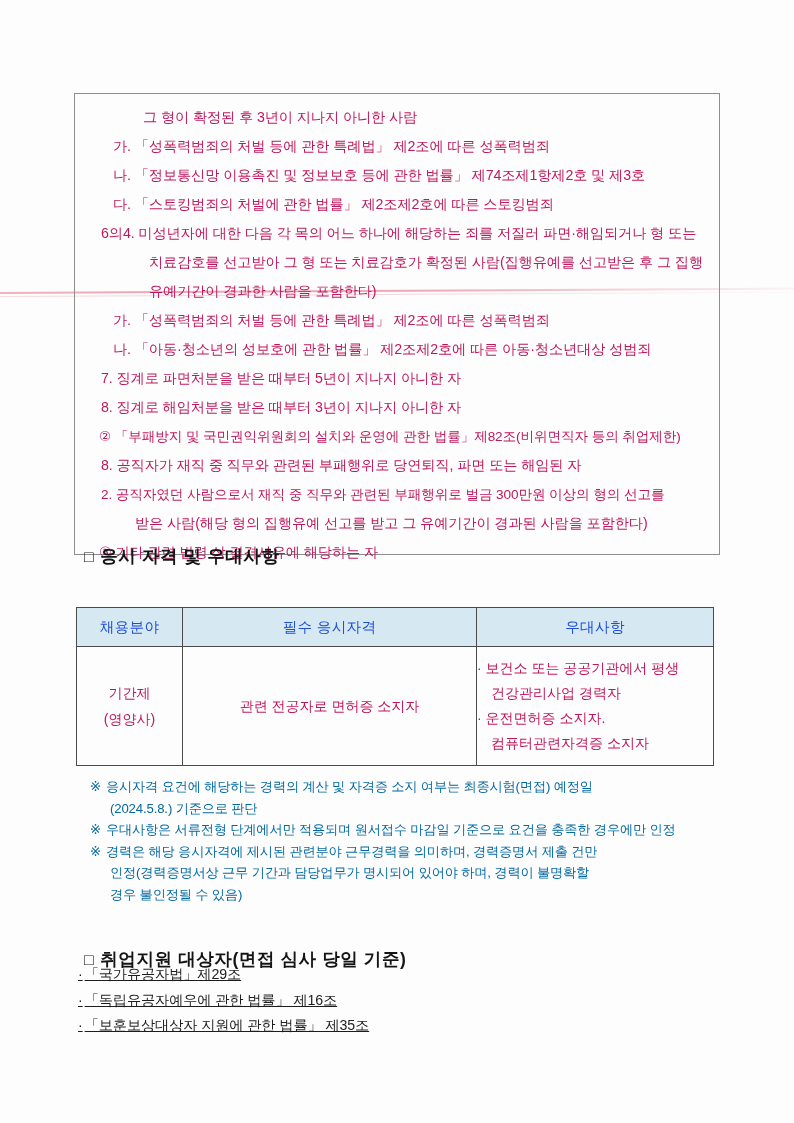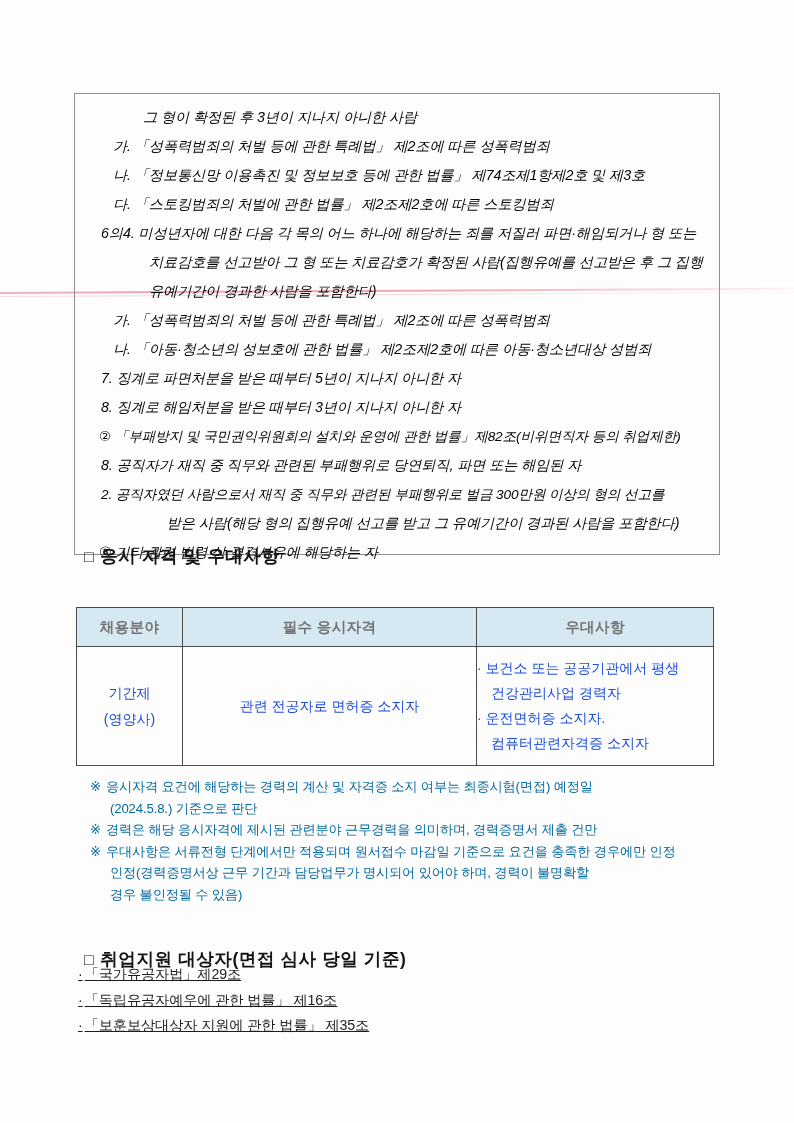--- a/index.html
+++ b/index.html
@@ -71,28 +71,27 @@
     position: absolute;
     left: 14px;
     top: 9px;
     right: 8px;
   }
   .cl {
     font-size: 14.2px;
     line-height: 29px;
     letter-spacing: -0.1px;
     white-space: nowrap;
-    color: #000000;
-    font-style: italic;
+    color: #be185d;
   }
   .cl.indent-lead { padding-left: 54px; }
   .cl.indent-ga   { padding-left: 24px; }
   .cl.indent-num  { padding-left: 12px; }
   .cl.indent-cont { padding-left: 60px; }
-  .cl.indent-cont2 { padding-left: 46px; text-align: center; }
+  .cl.indent-cont2 { padding-left: 46px; }
   .cl.indent-circ { padding-left: 10px; }
   .cl.tight { font-size: 13.6px; }
 
   
   .heading {
     position: absolute;
     font-size: 17.5px;
     font-weight: bold;
     letter-spacing: 0.6px;
     color: #141414;
@@ -116,33 +115,33 @@
   .qual-table th,
   .qual-table td {
     border: 1px solid #4b4b4b;
     padding: 0;
     vertical-align: middle;
   }
   .qual-table thead th {
     background: #d6e9f2;
     height: 38px;
     font-size: 14.6px;
-    font-weight: bold;
+    font-weight: normal;
     letter-spacing: 0.3px;
-    color: #737373;
+    color: #1d4ed8;
     text-align: center;
   }
   .col-field  { width: 106px; }
   .col-req    { width: 294px; }
   .col-pref   { width: 237px; }
 
   .qual-table tbody td {
     height: 118px;
     font-size: 14px;
-    color: #1d4ed8;
+    color: #be185d;
   }
   .cell-center {
     text-align: center;
     line-height: 26px;
   }
   .cell-pref {
     text-align: left;
     padding: 8px 6px 8px 10px;
     line-height: 25px;
   }
@@ -249,22 +248,22 @@
                 <div class="pref-sub">컴퓨터관련자격증 소지자</div>
               </div>
           </td>
         </tr>
       </tbody>
     </table>
 
     <div class="notes" id="notes-list">
         <div class="note"><span class="mk">※</span><span>응시자격 요건에 해당하는 경력의 계산 및 자격증 소지 여부는 최종시험(면접) 예정일</span></div>
         <div class="note note-cont"><span>(2024.5.8.) 기준으로 판단</span></div>
+        <div class="note"><span class="mk">※</span><span>우대사항은 서류전형 단계에서만 적용되며 원서접수 마감일 기준으로 요건을 충족한 경우에만 인정</span></div>
         <div class="note"><span class="mk">※</span><span>경력은 해당 응시자격에 제시된 관련분야 근무경력을 의미하며, 경력증명서 제출 건만</span></div>
-        <div class="note"><span class="mk">※</span><span>우대사항은 서류전형 단계에서만 적용되며 원서접수 마감일 기준으로 요건을 충족한 경우에만 인정</span></div>
         <div class="note note-cont"><span>인정(경력증명서상 근무 기간과 담당업무가 명시되어 있어야 하며, 경력이 불명확할</span></div>
         <div class="note note-cont"><span>경우 불인정될 수 있음)</span></div>
       </div>
 
     <div class="heading" style="left:84px; top:920px;margin-top:27px;">
       <span class="box-glyph">□</span><span>취업지원 대상자(면접 심사 당일 기준)</span>
     </div>
 
     <div class="support-list" id="support-list">
         <div class="sup-item"><span class="dot">·</span><span>「국가유공자법」제29조</span></div>

